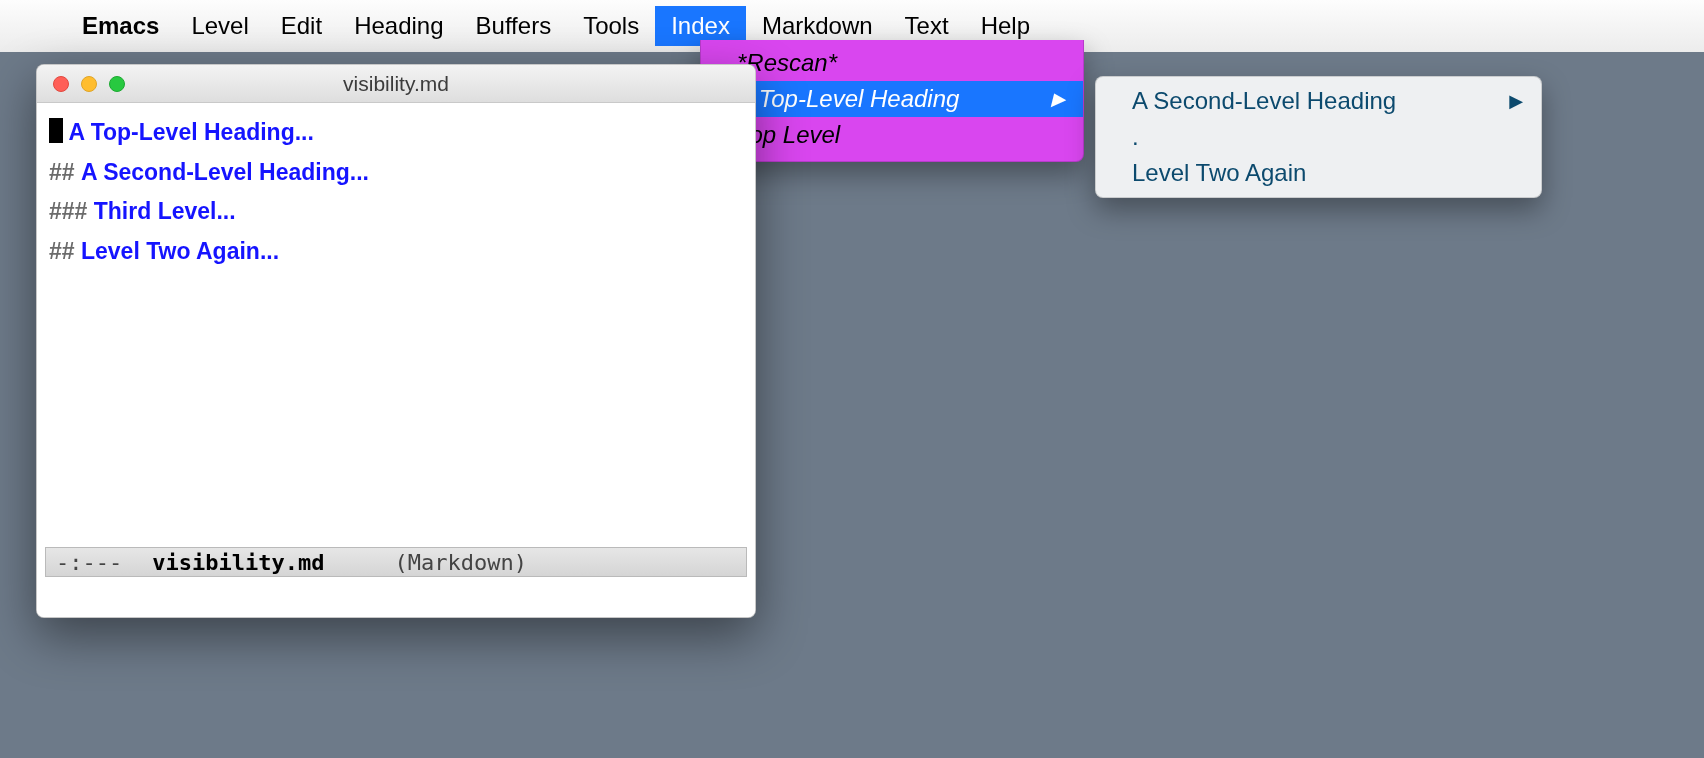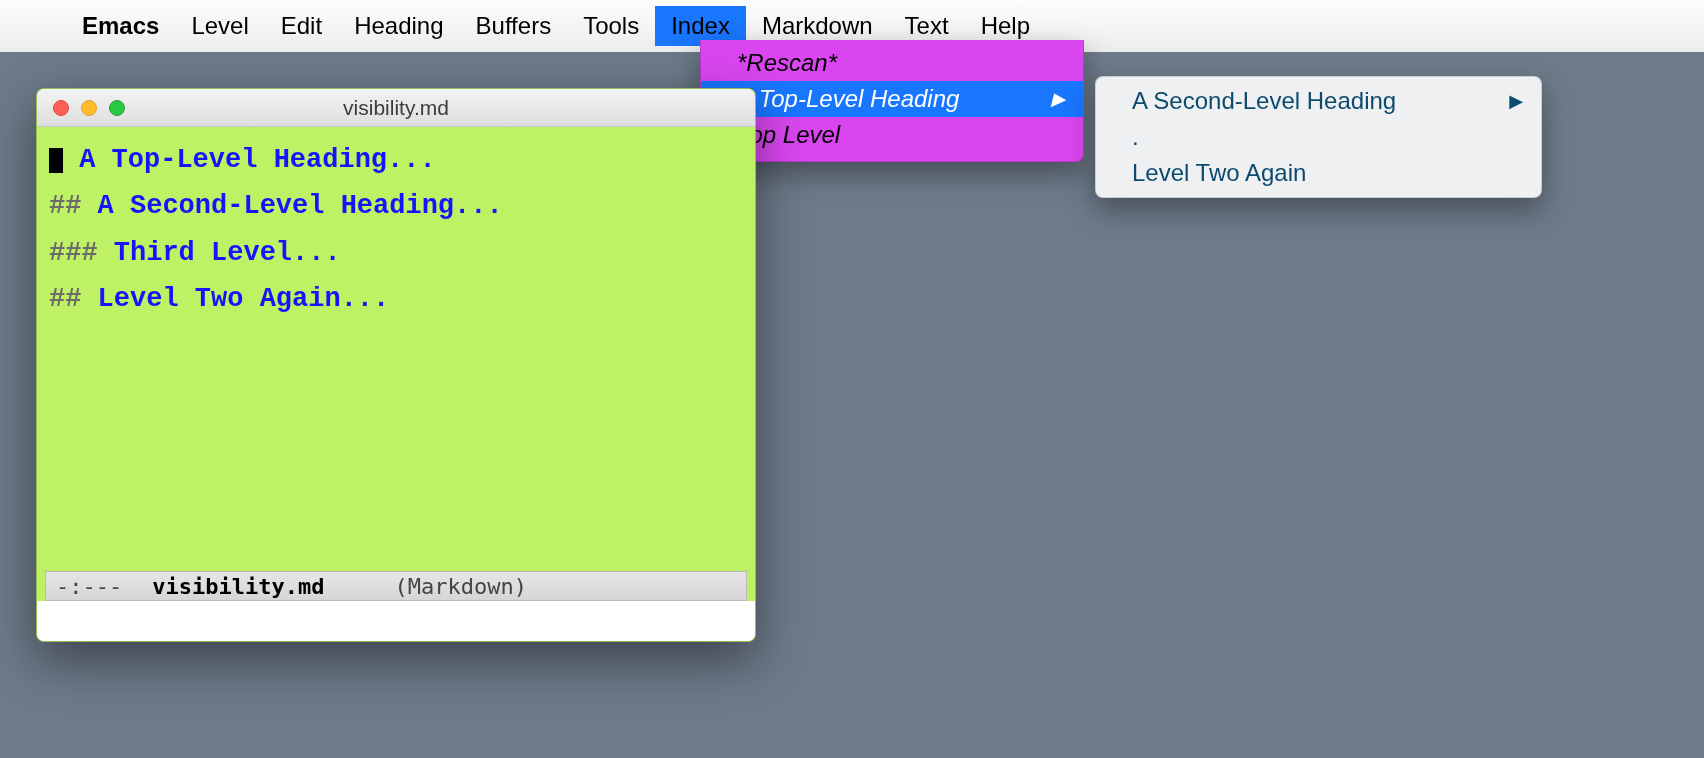--- a/index.html
+++ b/index.html
@@ -38,21 +38,21 @@
       height: 40px;
       display: flex;
       align-items: center;
       cursor: default;
     }
     .menu-item.appname {
       font-weight: 700;
     }
     .menu-item.active {
       background: #1976ff;
-      color: #000000;
+      color: #ffffff;
       text-align: right;
     }
     .dropdown {
       position: absolute;
       top: 40px;
       left: 700px;
       width: 384px;
       background: #d946ef;
       border: 1px solid rgba(0,0,0,0.15);
       border-top: none;
@@ -96,26 +96,25 @@
     }
     .arrow {
       font-size: 18px;
     }
     .emacs-window {
       position: absolute;
       top: 64px;
       left: 36px;
       width: 720px;
       height: 554px;
-      background: #bef264;
+      background: #ffffff;
       border-radius: 8px;
       box-shadow: 0 18px 50px rgba(0,0,0,0.45);
       overflow: hidden;
       border: 1px solid rgba(0,0,0,0.22);
-      margin-top: 24px;
     }
     .titlebar {
       height: 38px;
       background: linear-gradient(to bottom, #f3f3f3, #dedede);
       border-bottom: 1px solid #c9c9c9;
       display: flex;
       align-items: center;
       position: relative;
     }
     .traffic-lights {
@@ -133,22 +132,22 @@
     .light.green { background: #28c940; border: 1px solid #1da932; }
     .title {
       position: absolute;
       width: 100%;
       text-align: center;
       font-size: 21px;
       color: #3c3c3c;
     }
     .buffer {
       padding: 10px 12px 0 12px;
-      font-family: Liberation Mono, monospace;
-      font-size: 27px;
+      font-family: Liberation Sans, sans-serif;
+      font-size: 23px;
       line-height: 1.72;
       font-weight: 700;
       color: #000;
     }
     .buffer-line {
       white-space: pre;
     }
     .cursor-block {
       display: inline-block;
       width: 14px;

